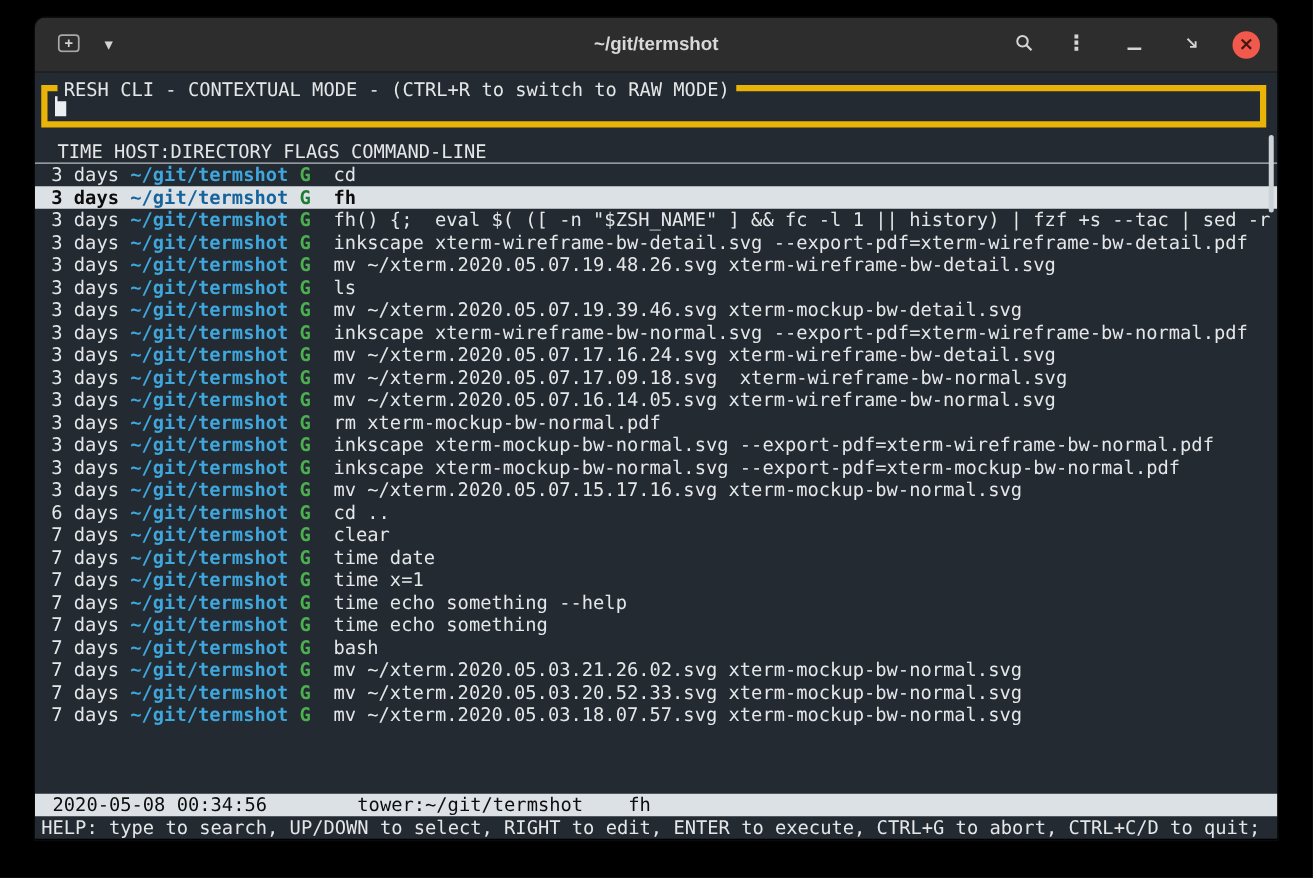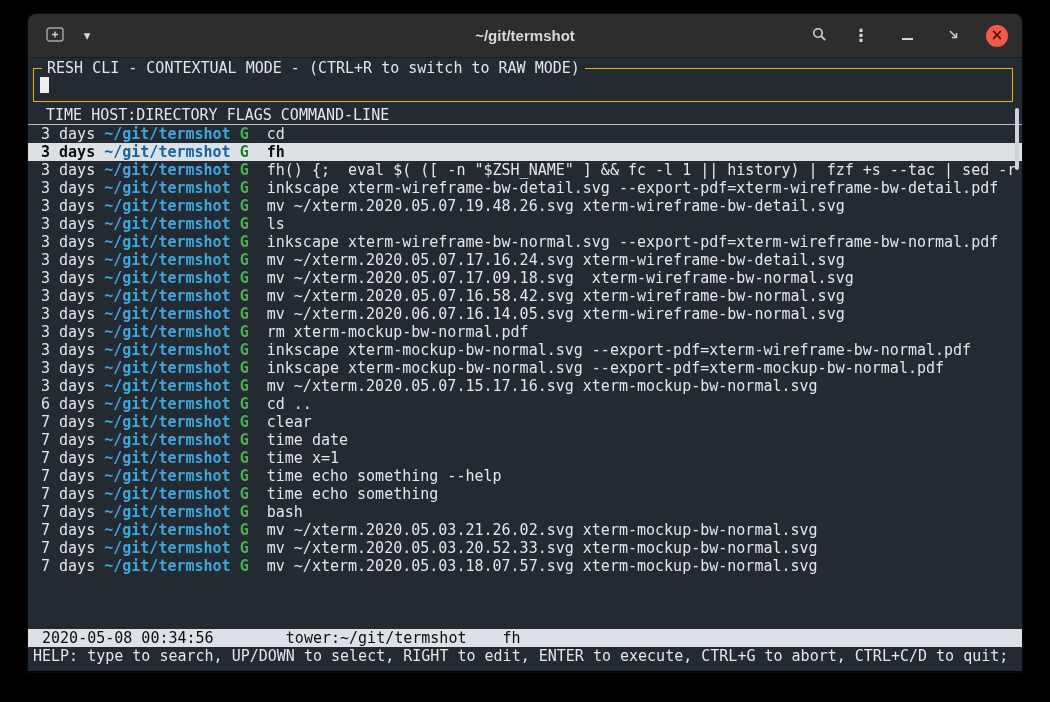--- a/index.html
+++ b/index.html
@@ -27,21 +27,21 @@
   .kebab{font-family:"DejaVu Sans",sans-serif;font-size:17px;font-weight:bold;line-height:1;}
   .min-bar{display:inline-block;width:11px;height:2px;background:#d4d4d4;margin-top:6px;}
   .close-btn{width:22px;height:22px;border-radius:50%;background:var(--close-red);
     border:none;display:flex;align-items:center;justify-content:center;}
   .close-x{color:#48150f;font-size:15px;font-weight:bold;line-height:1;
     font-family:"DejaVu Sans",sans-serif;}
   
   .terminal{height:613px;background:var(--terminal-bg);position:relative;
     font-family:"DejaVu Sans Mono",monospace;font-size:15px;line-height:18px;
     color:var(--text);padding-top:2px;overflow:hidden;}
-  .resh-box{border:1px solid #eab308;height:34px;margin:8px 9px 4px 5px;position:relative;}
+  .resh-box{border:5px solid #eab308;height:34px;margin:8px 9px 10px 5px;position:relative;}
   .resh-box-title{position:absolute;top:-10px;left:8px;background:var(--terminal-bg);
     padding:0 5px;white-space:pre;}
   .input-line{height:100%;display:flex;align-items:center;}
   .cursor{display:inline-block;width:9px;height:16px;background:#eceff1;margin-left:6px;}
   .header-line{white-space:pre;padding-left:9px;border-bottom:1px solid #b9bec4;
     height:19px;}
   .rows{height:504px;overflow:hidden;}
   .row{white-space:pre;height:18px;padding-left:13px;}
   .c-time{display:inline-block;width:7ch;}
   .c-host{display:inline-block;width:15ch;color:var(--host-blue);font-weight:bold;}
@@ -128,31 +128,31 @@
 
   <div class="row"><span class="c-time">3 days</span><span class="c-host">~/git/termshot</span><span class="c-flags">G</span><span class="c-cmd">fh() {;  eval $( ([ -n "$ZSH_NAME" ] &amp;&amp; fc -l 1 || history) | fzf +s --tac | sed -r</span></div>
 
   <div class="row"><span class="c-time">3 days</span><span class="c-host">~/git/termshot</span><span class="c-flags">G</span><span class="c-cmd">inkscape xterm-wireframe-bw-detail.svg --export-pdf=xterm-wireframe-bw-detail.pdf</span></div>
 
   <div class="row"><span class="c-time">3 days</span><span class="c-host">~/git/termshot</span><span class="c-flags">G</span><span class="c-cmd">mv ~/xterm.2020.05.07.19.48.26.svg xterm-wireframe-bw-detail.svg</span></div>
 
   <div class="row"><span class="c-time">3 days</span><span class="c-host">~/git/termshot</span><span class="c-flags">G</span><span class="c-cmd">ls</span></div>
 
 
+  <div class="row"><span class="c-time">3 days</span><span class="c-host">~/git/termshot</span><span class="c-flags">G</span><span class="c-cmd">mv ~/xterm.2020.05.07.19.39.46.svg xterm-mockup-bw-detail.svg</span></div>
 
   <div class="row"><span class="c-time">3 days</span><span class="c-host">~/git/termshot</span><span class="c-flags">G</span><span class="c-cmd">inkscape xterm-wireframe-bw-normal.svg --export-pdf=xterm-wireframe-bw-normal.pdf</span></div>
 
 
   <div class="row"><span class="c-time">3 days</span><span class="c-host">~/git/termshot</span><span class="c-flags">G</span><span class="c-cmd">mv ~/xterm.2020.05.07.17.16.24.svg xterm-wireframe-bw-detail.svg</span></div>
 
   <div class="row"><span class="c-time">3 days</span><span class="c-host">~/git/termshot</span><span class="c-flags">G</span><span class="c-cmd">mv ~/xterm.2020.05.07.17.09.18.svg  xterm-wireframe-bw-normal.svg</span></div>
 
-  <div class="row"><span class="c-time">3 days</span><span class="c-host">~/git/termshot</span><span class="c-flags">G</span><span class="c-cmd">mv ~/xterm.2020.05.07.16.58.42.svg xterm-wireframe-bw-normal.svg</span></div>
 
-  <div class="row"><span class="c-time">3 days</span><span class="c-host">~/git/termshot</span><span class="c-flags">G</span><span class="c-cmd">mv ~/xterm.2020.06.07.16.14.05.svg xterm-wireframe-bw-normal.svg</span></div>
+  <div class="row"><span class="c-time">3 days</span><span class="c-host">~/git/termshot</span><span class="c-flags">G</span><span class="c-cmd">mv ~/xterm.2020.05.07.16.14.05.svg xterm-wireframe-bw-normal.svg</span></div>
 
   <div class="row"><span class="c-time">3 days</span><span class="c-host">~/git/termshot</span><span class="c-flags">G</span><span class="c-cmd">rm xterm-mockup-bw-normal.pdf</span></div>
 
   <div class="row"><span class="c-time">3 days</span><span class="c-host">~/git/termshot</span><span class="c-flags">G</span><span class="c-cmd">inkscape xterm-mockup-bw-normal.svg --export-pdf=xterm-wireframe-bw-normal.pdf</span></div>
 
   <div class="row"><span class="c-time">3 days</span><span class="c-host">~/git/termshot</span><span class="c-flags">G</span><span class="c-cmd">inkscape xterm-mockup-bw-normal.svg --export-pdf=xterm-mockup-bw-normal.pdf</span></div>
 
   <div class="row"><span class="c-time">3 days</span><span class="c-host">~/git/termshot</span><span class="c-flags">G</span><span class="c-cmd">mv ~/xterm.2020.05.07.15.17.16.svg xterm-mockup-bw-normal.svg</span></div>
 
   <div class="row"><span class="c-time">6 days</span><span class="c-host">~/git/termshot</span><span class="c-flags">G</span><span class="c-cmd">cd ..</span></div>

